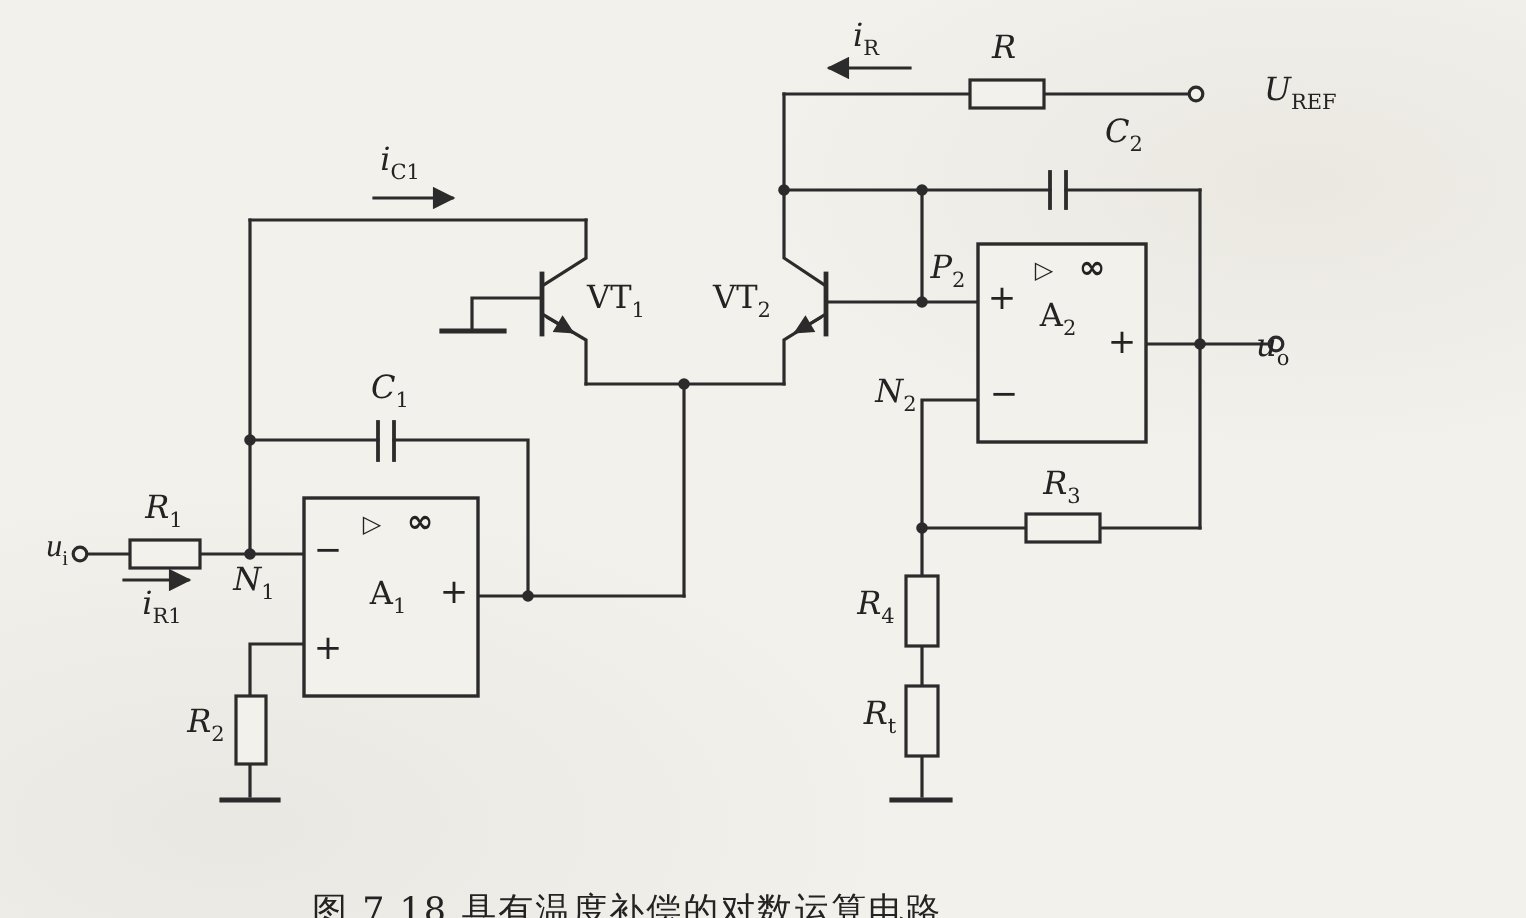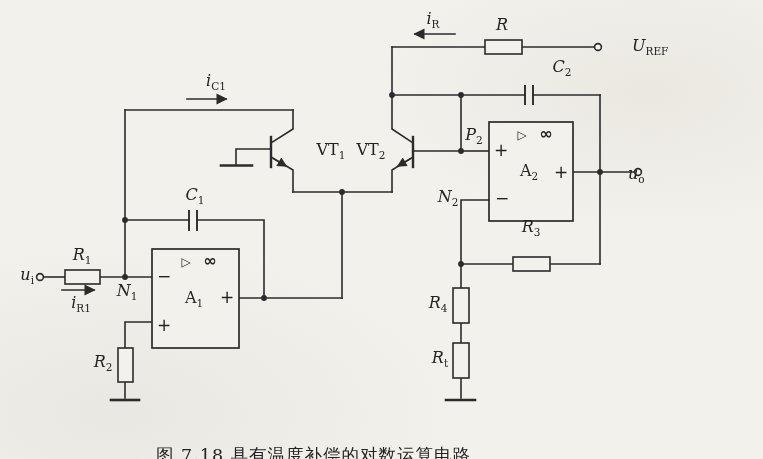--- a/index.html
+++ b/index.html
@@ -10,21 +10,21 @@
       radial-gradient(ellipse 500px 250px at 15% 90%, rgba(208,204,196,.25), rgba(0,0,0,0) 70%),
       #f3f1ec;
     font-family:"DejaVu Serif", serif;color:#232323;
   }
   #csvg{position:absolute;left:0;top:0;}
   .lbl{
     position:absolute;transform:translate(-50%,-50%);
     font:italic 16px "DejaVu Serif", serif;white-space:nowrap;line-height:1;text-align:right;
   }
   .lbl.anchor-left{transform:translate(0,-50%);}
-  .lbl.anchor-right{transform:translate(-100%,-50%);}
+  .lbl.anchor-right{transform:translate(-100%,-50%);font-family:Liberation Serif, serif;}
   .lbl .up{font-style:normal;}
   .lbl sub{font-style:normal;font-size:10.5px;line-height:1;}
   .opsym{
     position:absolute;transform:translate(-50%,-50%);
     font:16px "DejaVu Sans", sans-serif;line-height:1;
   }
   .opsym.tri{font-size:12px;}
   .opsym.inf{font-size:16px;font-weight:bold;}
   .opsym.sign{font-size:17px;}
   #caption{
@@ -149,33 +149,33 @@
       <circle cx="600" cy="172" r="2.9"></circle>
     </g>
   </svg>
 
   <div class="lbl anchor-right" style="left:34px;top:276px"><span>u</span><sub>i</sub></div>
   <div class="lbl" style="left:82px;top:256px"><span>R</span><sub>1</sub></div>
   <div class="lbl" style="left:81px;top:304px"><span>i</span><sub>R1</sub></div>
   <div class="lbl" style="left:127px;top:292px"><span>N</span><sub>1</sub></div>
   <div class="lbl" style="left:103px;top:363px"><span>R</span><sub>2</sub></div>
   <div class="lbl" style="left:195px;top:196px"><span>C</span><sub>1</sub></div>
-  <div class="lbl" style="left:216px;top:82px"><span>i</span><sub>C1</sub></div>
+  <div class="lbl" style="left:200px;top:82px"><span>i</span><sub>C1</sub></div>
   <div class="lbl" style="left:194px;top:299px"><span class="up">A</span><sub>1</sub></div>
-  <div class="lbl" style="left:331px;top:151px"><span class="up">VT</span><sub>1</sub></div>
+  <div class="lbl" style="left:308px;top:151px"><span class="up">VT</span><sub>1</sub></div>
   <div class="lbl" style="left:371px;top:151px"><span class="up">VT</span><sub>2</sub></div>
   <div class="lbl" style="left:433px;top:20px"><span>i</span><sub>R</sub></div>
   <div class="lbl" style="left:502px;top:26px"><span>R</span><sub></sub></div>
   <div class="lbl anchor-left" style="left:632px;top:47px"><span>U</span><sub>REF</sub></div>
   <div class="lbl" style="left:562px;top:68px"><span>C</span><sub>2</sub></div>
   <div class="lbl" style="left:474px;top:136px"><span>P</span><sub>2</sub></div>
   <div class="lbl" style="left:448px;top:198px"><span>N</span><sub>2</sub></div>
-  <div class="lbl" style="left:529px;top:172px"><span class="up">A</span><sub>2</sub></div>
+  <div class="lbl" style="left:529px;top:160px"><span class="up">A</span><sub>2</sub></div>
   <div class="lbl anchor-left" style="left:628px;top:175px"><span>u</span><sub>o</sub></div>
-  <div class="lbl" style="left:531px;top:228px"><span>R</span><sub>3</sub></div>
+  <div class="lbl" style="left:531px;top:244px"><span>R</span><sub>3</sub></div>
   <div class="lbl" style="left:438px;top:304px"><span>R</span><sub>4</sub></div>
   <div class="lbl" style="left:440px;top:359px"><span>R</span><sub>t</sub></div>
 
   <div class="opsym tri" style="left:186px;top:262px">▷</div>
   <div class="opsym inf" style="left:210px;top:261px">∞</div>
   <div class="opsym sign" style="left:164px;top:276px">−</div>
   <div class="opsym sign" style="left:164px;top:325px">+</div>
   <div class="opsym sign" style="left:227px;top:297px">+</div>
 
   <div class="opsym tri" style="left:522px;top:135px">▷</div>

